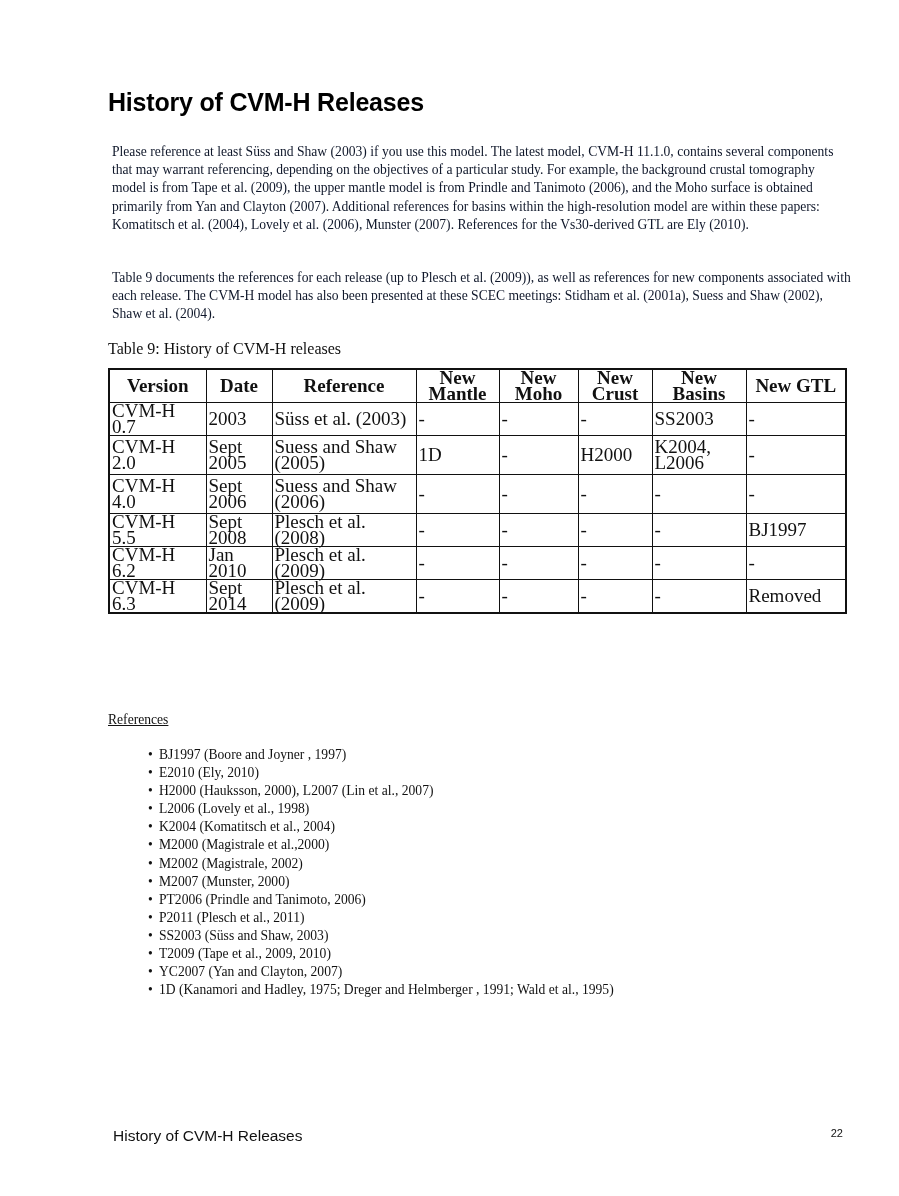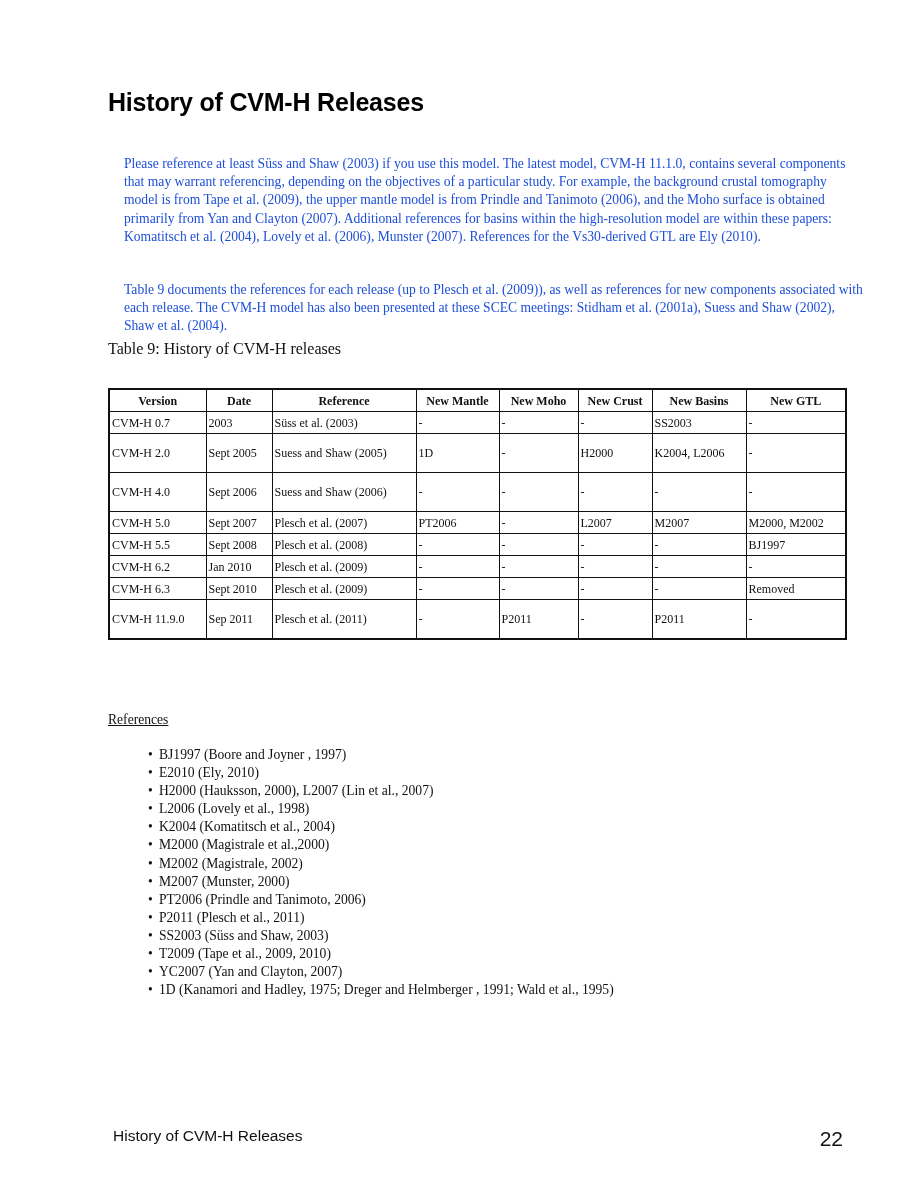--- a/index.html
+++ b/index.html
@@ -5,32 +5,32 @@
   html, body { margin: 0; padding: 0; background: #ffffff; }
   body { width: 899px; height: 1196px; position: relative; overflow: hidden; color: #111; }
   .page-title {
     position: absolute; left: 108px; top: 88px;
     font-family: "Liberation Sans", sans-serif; font-weight: bold; font-size: 25px;
     margin: 0; color: #000; letter-spacing: -0.2px;
   }
   .para {
     position: absolute; left: 108px; width: 740px;
     font-family: "Liberation Serif", serif; font-size: 13.6px; line-height: 18.2px;
-    margin: 16px; color: #1d4ed8;
+    margin: 4px; color: #0f172a;
   }
   #p1 { top: 139px; }
   #p2 { top: 265px; }
   .caption {
     position: absolute; left: 108px; top: 340px;
     font-family: "Liberation Serif", serif; font-size: 16px; margin: 0;
   }
   table.releases {
-    position: absolute; left: 108px; top: 388px;
+    position: absolute; left: 108px; top: 368px;
     border-collapse: collapse;
-    font-family: "Liberation Serif", serif; font-size: 12px;
+    font-family: "Liberation Serif", serif; font-size: 19px;
     border: 2px solid #111;
   }
   table.releases th, table.releases td {
     border: 1.5px solid #111; padding: 0 2px; vertical-align: middle;
     line-height: 16px; text-align: left;
   }
   table.releases th { font-weight: bold; text-align: center; height: 21px; }
   table.releases td { height: 21px; }
   table.releases tr.tall td { height: 38px; }
   .refs-heading {
@@ -42,21 +42,21 @@
     list-style: none; font-family: "Liberation Serif", serif; font-size: 13.6px; line-height: 18.1px;
   }
   ul.refs li { position: relative; padding-left: 11px; }
   ul.refs li .bullet { position: absolute; left: 0; top: 0; }
   .footer-left {
     position: absolute; left: 113px; top: 1127px;
     font-family: "Liberation Sans", sans-serif; font-size: 15.5px; color: #111;
   }
   .footer-right {
     position: absolute; right: 56px; top: 1127px;
-    font-family: "Liberation Sans", sans-serif; font-size: 21px; color: #111;
+    font-family: "Liberation Sans", sans-serif; font-size: 11px; color: #111;
   }
 </style>
 </head>
 <body>
 
 <h1 class="page-title">History of CVM-H Releases</h1>
 
 <p class="para" id="p1">Please reference at least Süss and Shaw (2003) if you use this model. The latest model, CVM-H 11.1.0, contains several components that may warrant referencing, depending on the objectives of a particular study. For example, the background crustal tomography model is from Tape et al. (2009), the upper mantle model is from Prindle and Tanimoto (2006), and the Moho surface is obtained primarily from Yan and Clayton (2007). Additional references for basins within the high-resolution model are within these papers: Komatitsch et al. (2004), Lovely et al. (2006), Munster (2007). References for the Vs30-derived GTL are Ely (2010).</p>
 <p class="para" id="p2">Table 9 documents the references for each release (up to Plesch et al. (2009)), as well as references for new components associated with each release. The CVM-H model has also been presented at these SCEC meetings: Stidham et al. (2001a), Suess and Shaw (2002), Shaw et al. (2004).</p>
 
@@ -110,30 +110,20 @@
         <td>CVM-H 4.0</td>
         <td>Sept 2006</td>
         <td>Suess and Shaw (2006)</td>
         <td>-</td>
         <td>-</td>
         <td>-</td>
         <td>-</td>
         <td>-</td>
       </tr>
       <tr>
-        <td>CVM-H 5.0</td>
-        <td>Sept 2007</td>
-        <td>Plesch et al. (2007)</td>
-        <td>PT2006</td>
-        <td>-</td>
-        <td>L2007</td>
-        <td>M2007</td>
-        <td>M2000, M2002</td>
-      </tr>
-      <tr>
         <td>CVM-H 5.5</td>
         <td>Sept 2008</td>
         <td>Plesch et al. (2008)</td>
         <td>-</td>
         <td>-</td>
         <td>-</td>
         <td>-</td>
         <td>BJ1997</td>
       </tr>
       <tr>
@@ -141,37 +131,27 @@
         <td>Jan 2010</td>
         <td>Plesch et al. (2009)</td>
         <td>-</td>
         <td>-</td>
         <td>-</td>
         <td>-</td>
         <td>-</td>
       </tr>
       <tr>
         <td>CVM-H 6.3</td>
-        <td>Sept 2010</td>
+        <td>Sept 2014</td>
         <td>Plesch et al. (2009)</td>
         <td>-</td>
         <td>-</td>
         <td>-</td>
         <td>-</td>
         <td>Removed</td>
-      </tr>
-      <tr class="tall">
-        <td>CVM-H 11.9.0</td>
-        <td>Sep 2011</td>
-        <td>Plesch et al. (2011)</td>
-        <td>-</td>
-        <td>P2011</td>
-        <td>-</td>
-        <td>P2011</td>
-        <td>-</td>
       </tr>
     </tbody>
 </table>
 
 <p class="refs-heading">References</p>
 <ul class="refs" id="refs-list">
     <li><span class="bullet">•</span><span>BJ1997 (Boore and Joyner , 1997)</span></li>
     <li><span class="bullet">•</span><span>E2010 (Ely, 2010)</span></li>
     <li><span class="bullet">•</span><span>H2000 (Hauksson, 2000), L2007 (Lin et al., 2007)</span></li>
     <li><span class="bullet">•</span><span>L2006 (Lovely et al., 1998)</span></li>

